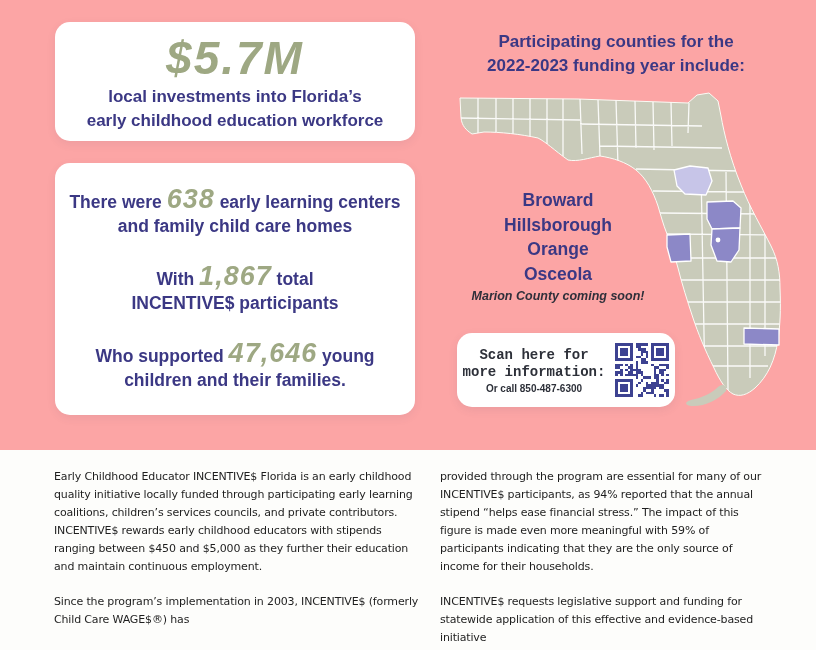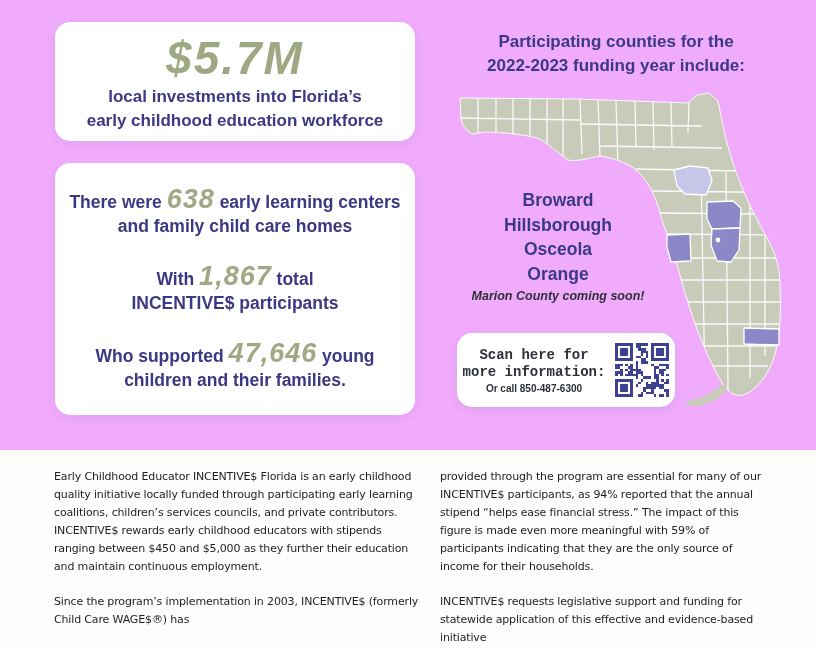--- a/index.html
+++ b/index.html
@@ -1,16 +1,16 @@
 <!DOCTYPE html>
 <html><head>
 <meta charset="utf-8">
 <style>
   html,body{margin:0;padding:0;}
-  .page{position:relative;width:816px;height:650px;background:#f0abfc;overflow:hidden;
+  .page{position:relative;width:816px;height:650px;background:#fca5a5;overflow:hidden;
         font-family:"Liberation Sans",sans-serif;}
   .card{position:absolute;background:#ffffff;border-radius:15px;
         box-shadow:0 3px 10px rgba(70,70,100,0.08);}
   
   .card-investment{left:55px;top:22px;width:360px;height:119px;text-align:center;box-sizing:border-box;padding-top:12px;}
   .big-number{font-size:46px;font-weight:bold;font-style:italic;color:#9ea883;line-height:1.05;letter-spacing:2px;}
   .card-caption{font-size:17px;font-weight:bold;color:#3b3884;line-height:24px;margin-top:3px;}
   
   .card-stats{left:55px;top:163px;width:360px;height:252px;display:flex;flex-direction:column;
               justify-content:center;gap:26px;text-align:center;box-sizing:border-box;padding:24px 14px;}
@@ -106,22 +106,22 @@
       <path d="M262,141 L290,140 L289,162 L281,174 L267,173 L261,157 Z" fill="#8c88c7"></path>
       <path d="M217,147 L240,146 L241,173 L221,174 L217,159 Z" fill="#8c88c7"></path>
       <path d="M294,240 L329,241 L329,257 L294,256 Z" fill="#8c88c7"></path>
     </g>
     <circle cx="268" cy="152" r="2.4" fill="#ffffff"></circle>
   </svg>
 
   <div class="county-list">
     <div class="county">Broward</div>
     <div class="county">Hillsborough</div>
+    <div class="county">Orange</div>
     <div class="county">Osceola</div>
-    <div class="county">Orange</div>
   </div>
   <div class="marion-note">Marion County coming soon!</div>
 
   <div class="qr-card">
     <div class="qr-text">
       <div class="qr-line-bold">Scan here for</div>
       <div class="qr-line-bold">more information:</div>
       <div class="qr-line-phone">Or call 850-487-6300</div>
     </div>
     <svg id="qr-svg" viewBox="0 0 21 21" shape-rendering="crispEdges" xmlns="http://www.w3.org/2000/svg">

